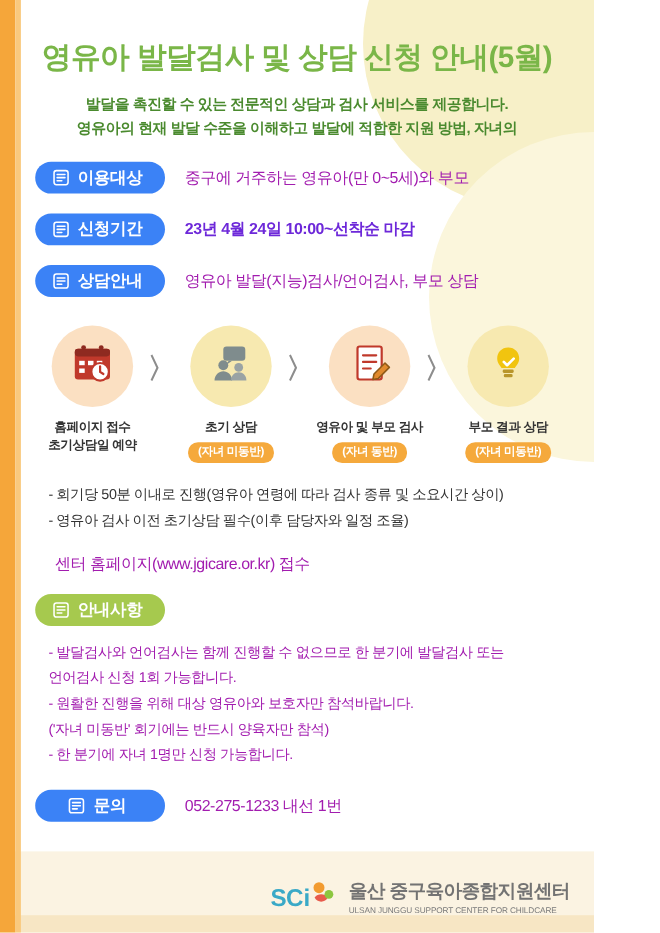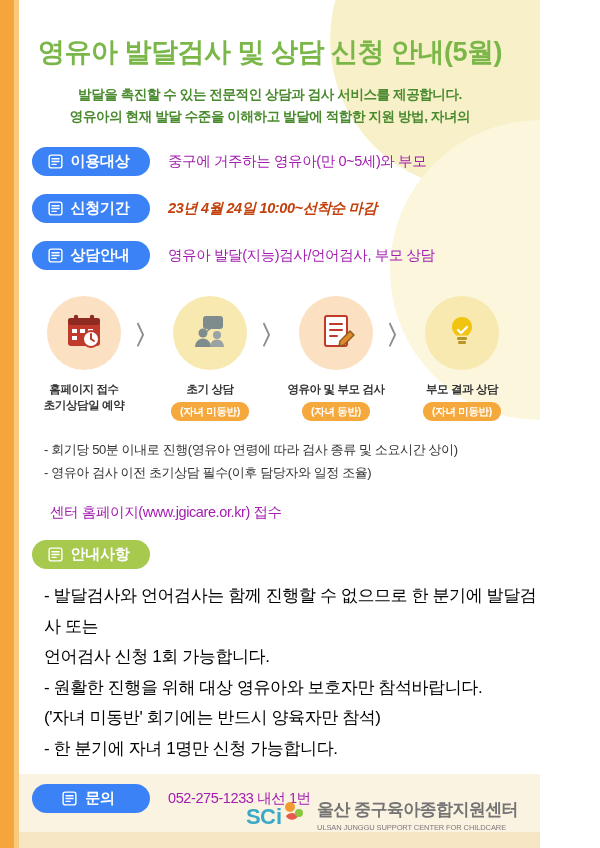--- a/index.html
+++ b/index.html
@@ -109,21 +109,21 @@
     display: inline-block;
     width: 17px; height: 17px;
     flex: 0 0 17px;
   }
   .row-text {
     margin-left: 18px;
     font-size: 14.5px;
     color: #a21caf;
     letter-spacing: -0.4px;
   }
-  .row-text.red { color: #c2410c; font-weight: bold; font-style: italic; }
+  .row-text.red { color: #6d28d9; font-weight: bold; }
 
   
   .flow {
     display: flex;
     align-items: flex-start;
     justify-content: space-between;
     margin: 26px 28px 0 34px;
   }
   .flow-step {
     width: 112px;
@@ -177,22 +177,22 @@
   .note-block {
     margin: 12px 38px 0 38px;
     font-size: 13px;
     color: #333;
     line-height: 1.8;
     letter-spacing: -0.5px;
     text-align: center;
   }
   .note-block-left {
     margin: 12px 0 0 44px;
-    font-size: 17px;
-    color: #000000;
+    font-size: 13px;
+    color: #a21caf;
     line-height: 1.8;
     letter-spacing: -0.4px;
   }
 
   
   .footer {
     position: absolute;
     right: 22px;
     bottom: 16px;
     display: flex;

